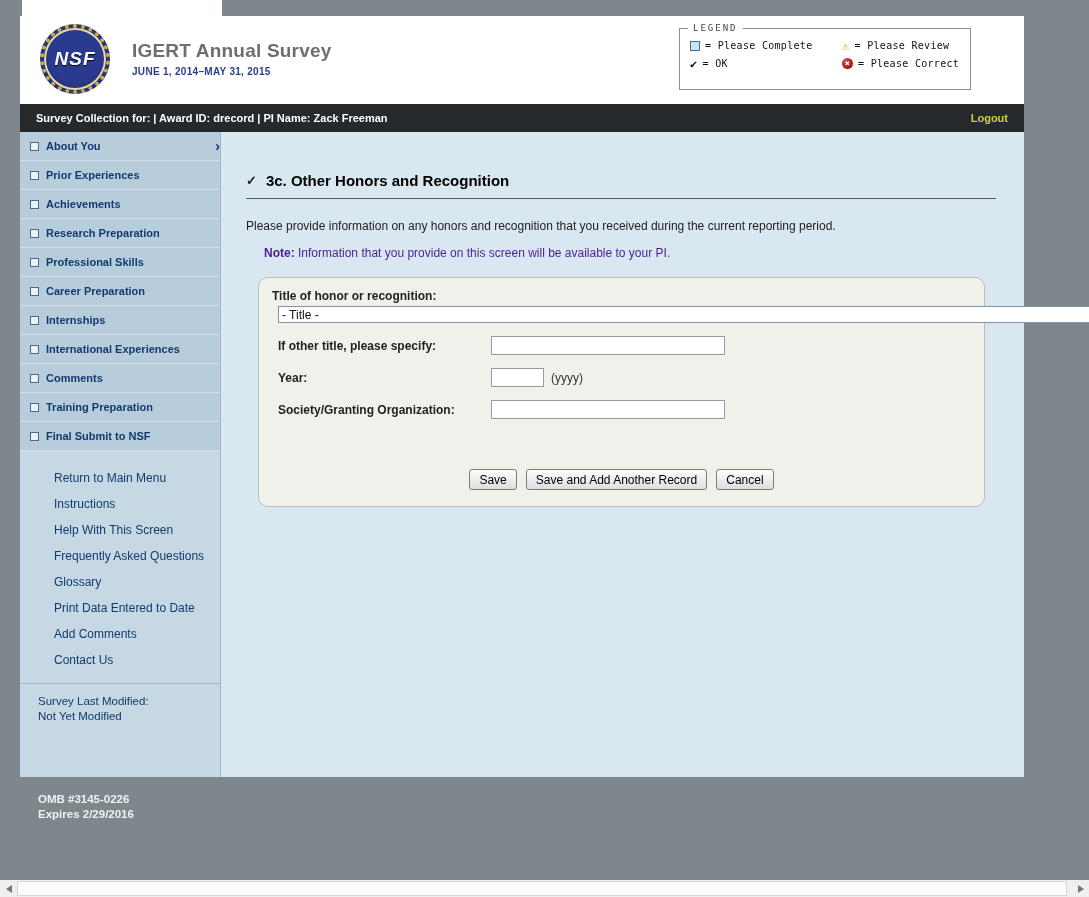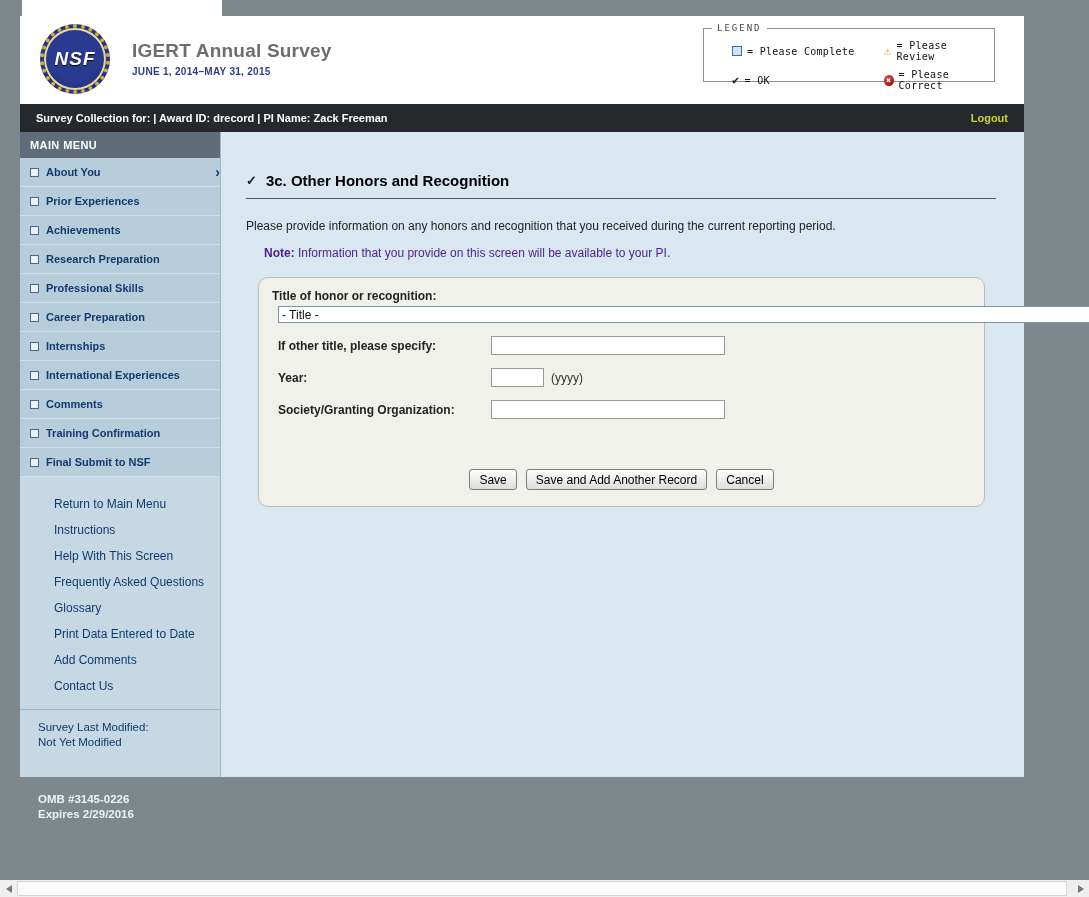--- a/index.html
+++ b/index.html
@@ -15,22 +15,22 @@
   .nsf-logo { position:absolute; left:20px; top:8px; width:70px; height:70px; border-radius:50%;
               background:radial-gradient(circle at 50% 45%, #2a3a8f 55%, #1a2560 100%);
               border:4px dotted #d2ac3a; display:flex; align-items:center; justify-content:center;
               box-shadow:0 0 0 2px #e8d9a0 inset; }
   .nsf-logo span { color:#ffffff; font-weight:bold; font-style:italic; font-size:19px; letter-spacing:1px;
                    text-shadow:0 1px 1px #000; }
   .header-titles { position:absolute; left:112px; top:24px; }
   .app-title { color:#6d6e70; font-size:19px; font-weight:bold; letter-spacing:.2px; }
   .date-range { color:#2b3d91; font-size:10px; font-weight:bold; margin-top:4px; letter-spacing:.3px; }
 
-  .legend-box { position:absolute; right:29px; top:12px; width:292px; height:54px;
-                border:1px solid #8f8f8f; background:#ffffff; padding:11px 8px 6px 28px; }
+  .legend-box { position:absolute; right:53px; top:12px; width:292px; height:62px;
+                border:1px solid #8f8f8f; background:#ffffff; padding:11px 8px 6px 10px; }
   .legend-title { position:absolute; top:-6px; left:8px; background:#ffffff; padding:0 5px;
                   font-family:"DejaVu Sans Mono", monospace; font-size:9px; letter-spacing:2px; color:#444; }
   .legend-grid { display:grid; grid-template-columns:152px 1fr; row-gap:7px; }
   .legend-item { display:flex; align-items:center; gap:5px;
                  font-family:"DejaVu Sans Mono", monospace; font-size:10px; color:#111; letter-spacing:.3px; }
   .icon-square { width:10px; height:10px; border:1px solid #3c6e9f; background:#cfe3f0; display:inline-block; }
   .icon-warn { color:#e8a000; font-size:12px; line-height:10px; }
   .icon-check { color:#111; font-size:12px; font-weight:bold; line-height:10px; }
   .icon-error { width:11px; height:11px; border-radius:50%; background:radial-gradient(circle at 35% 30%, #e04a4a, #8f0000);
                 color:#fff; font-size:8px; line-height:11px; text-align:center; display:inline-block; }
@@ -146,21 +146,20 @@
     </div>
 
     <div class="info-bar">
       <span>Survey Collection for: | Award ID: drecord | PI Name: Zack Freeman</span>
       <span class="logout">Logout</span>
     </div>
 
     <div class="content-row">
 
       <aside class="sidebar">
-        <div class="menu-title">MAIN MENU</div>
 
         <div class="menu-item">
           <span class="menu-check"></span>
           <span>About You</span>
           <span class="menu-arrow">›</span>
         </div>
         <div class="menu-item">
           <span class="menu-check"></span>
           <span>Prior Experiences</span>
         </div>
@@ -187,21 +186,21 @@
         <div class="menu-item">
           <span class="menu-check"></span>
           <span>International Experiences</span>
         </div>
         <div class="menu-item">
           <span class="menu-check"></span>
           <span>Comments</span>
         </div>
         <div class="menu-item">
           <span class="menu-check"></span>
-          <span>Training Confirmation</span>
+          <span>Training Preparation</span>
         </div>
         <div class="menu-item">
           <span class="menu-check"></span>
           <span>Final Submit to NSF</span>
         </div>
 
         <div class="side-links">
           <div class="side-link">Return to Main Menu</div>
           <div class="side-link">Instructions</div>
           <div class="side-link">Help With This Screen</div>

